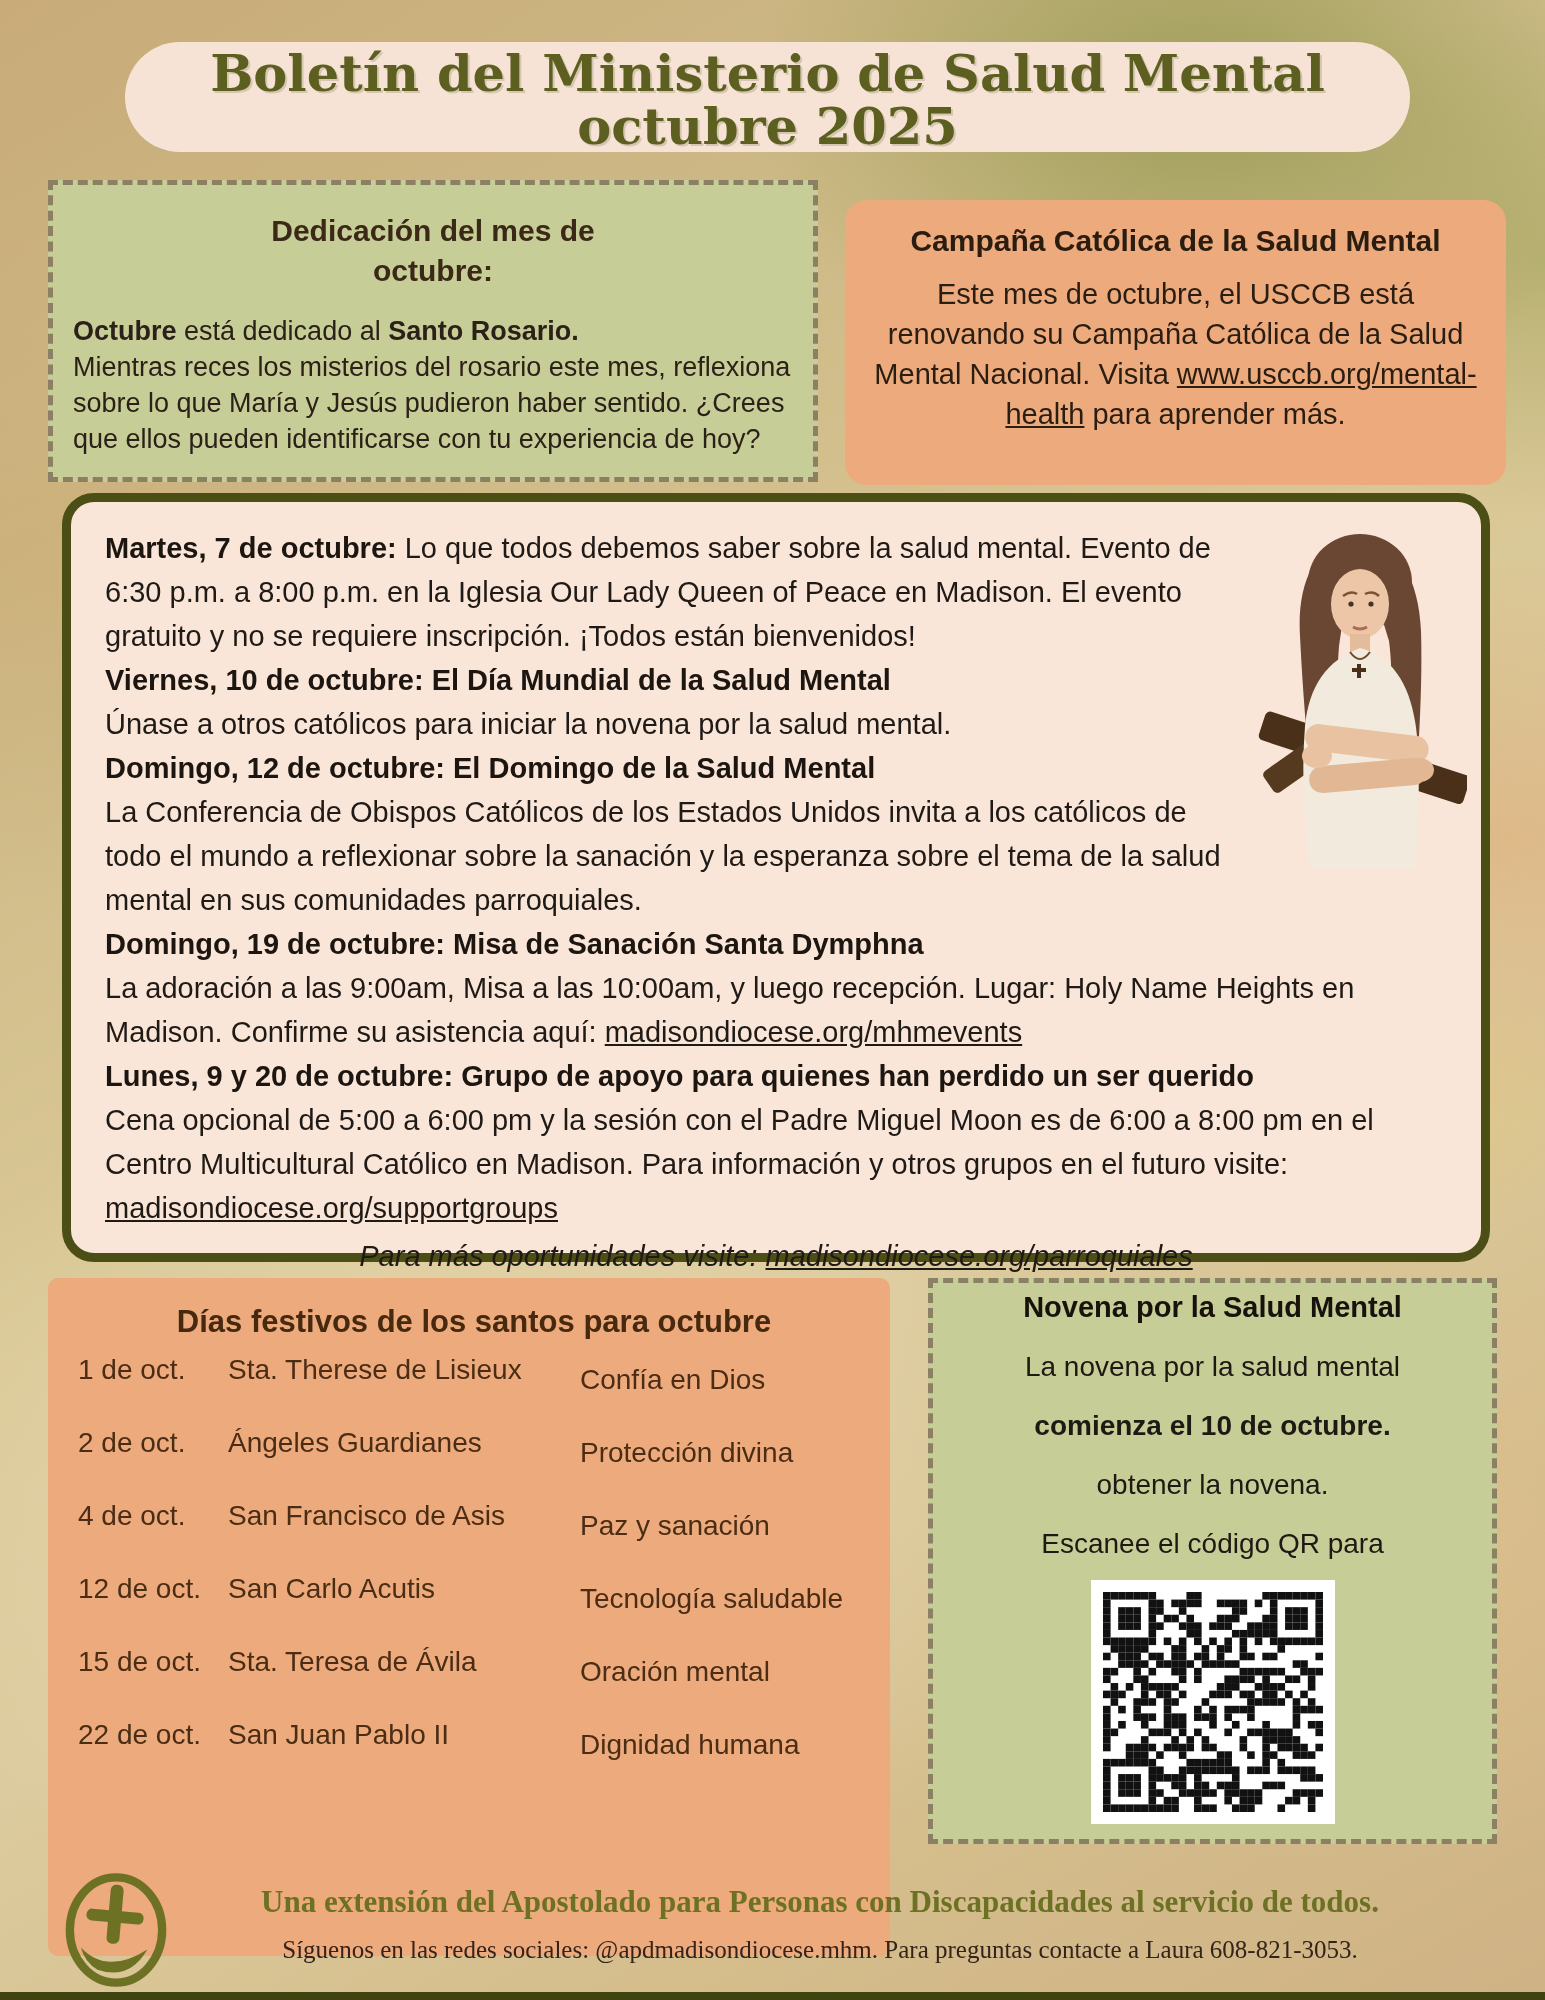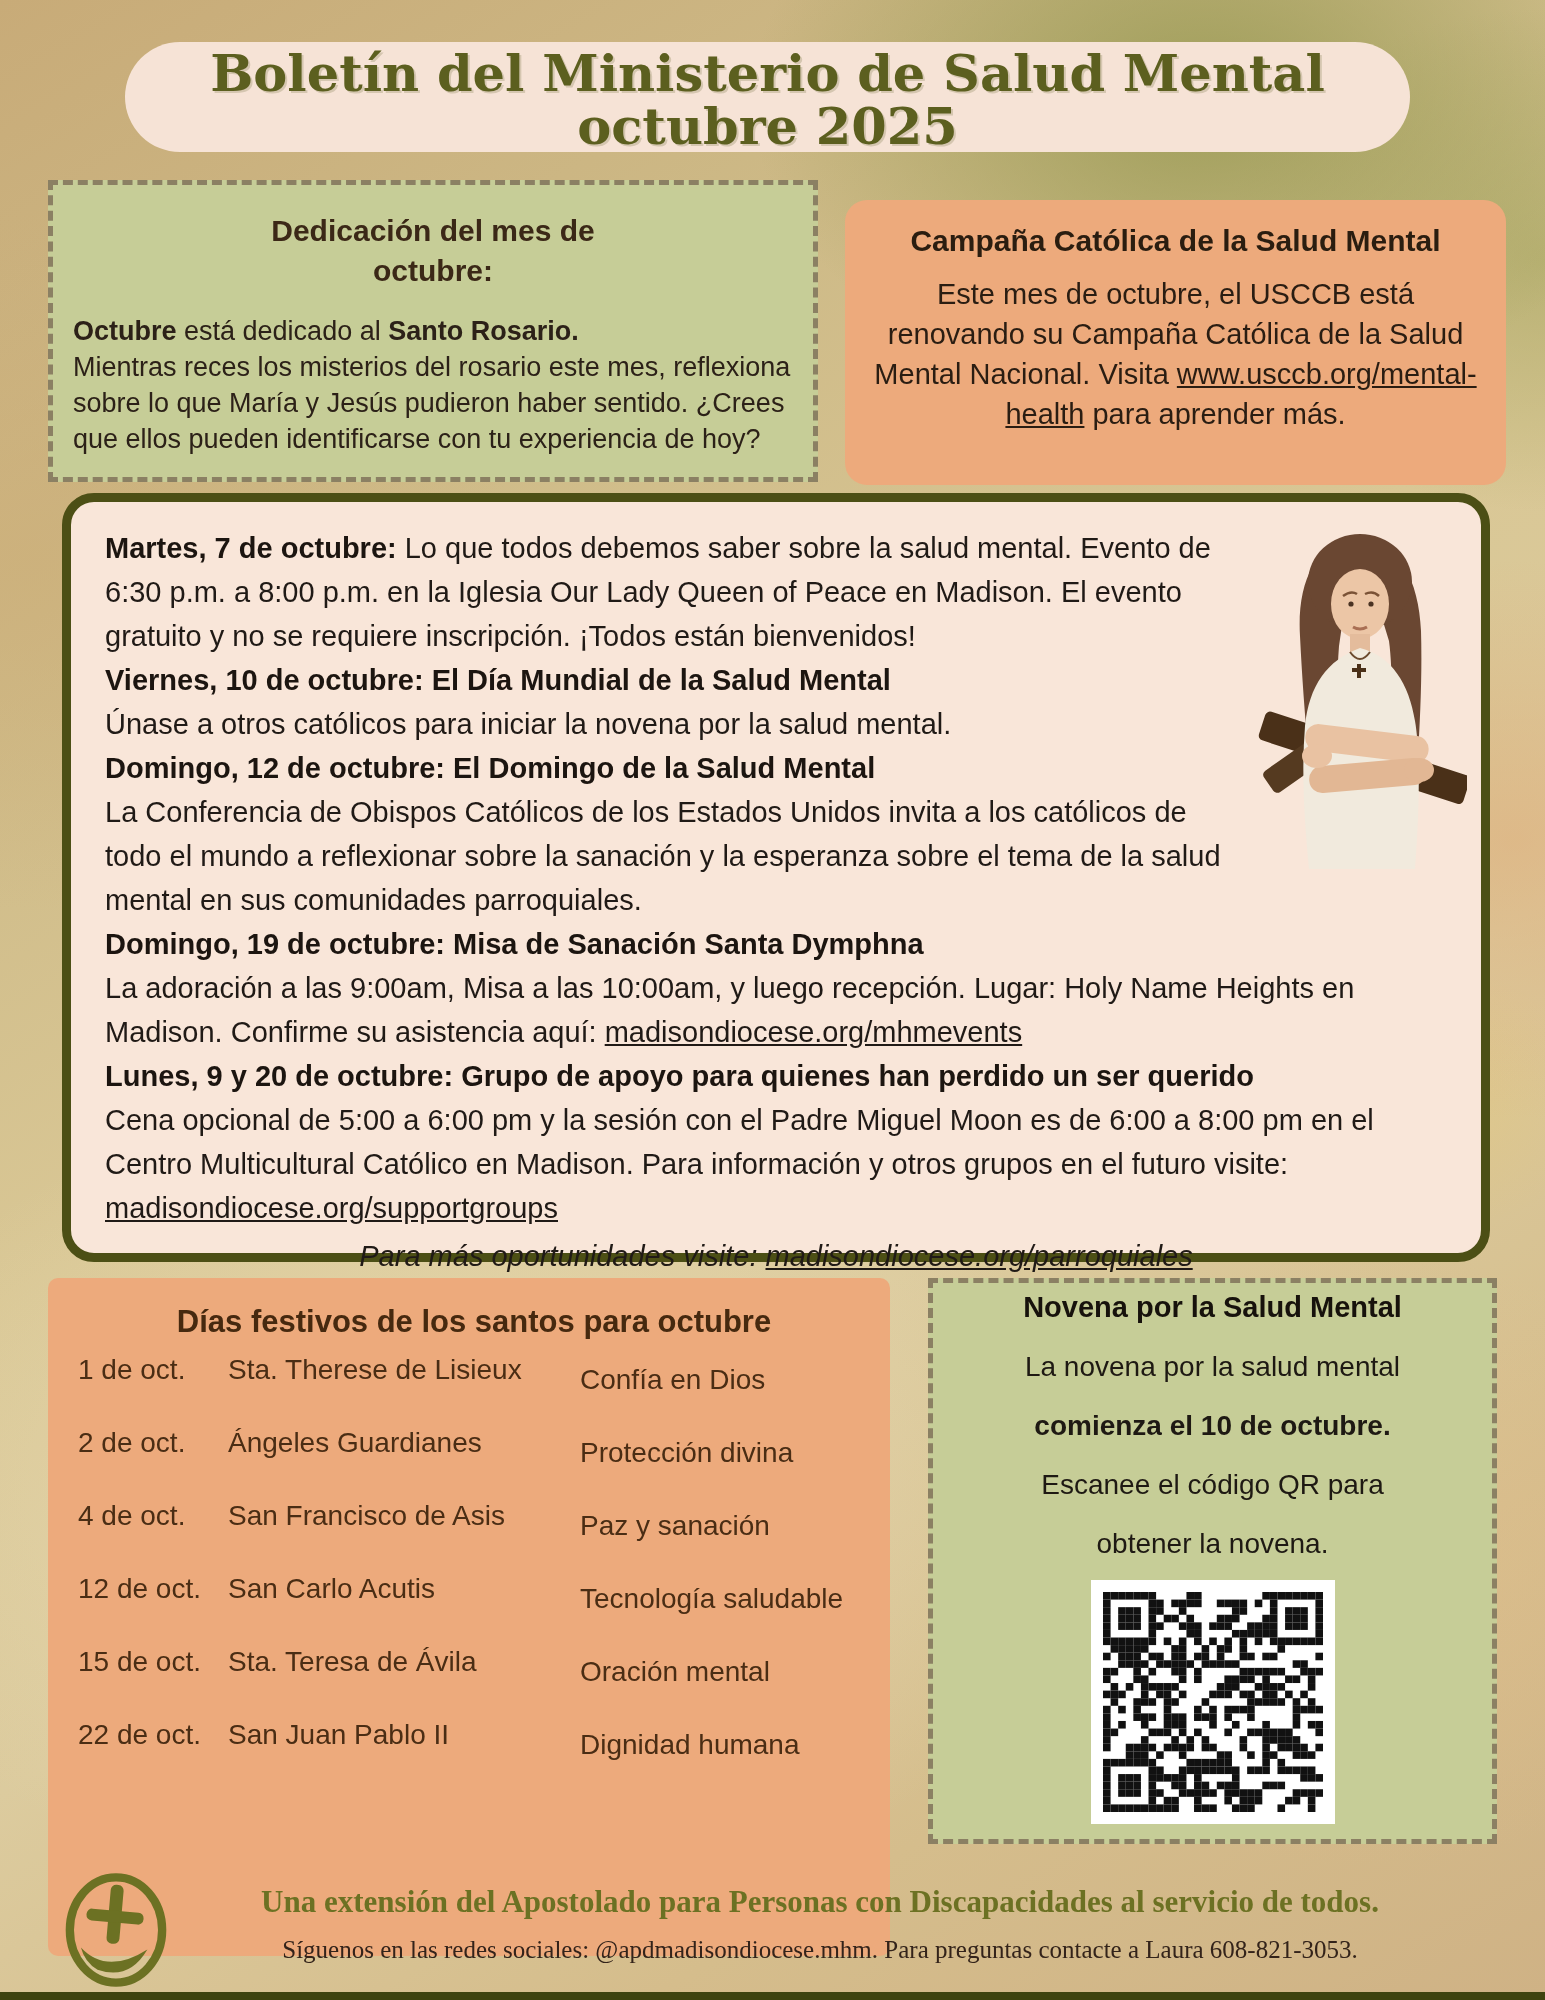--- a/index.html
+++ b/index.html
@@ -169,22 +169,22 @@
       <span class="d">22 de oct.</span>
       <span class="s">San Juan Pablo II</span>
       <span class="v">Dignidad humana</span>
     </div>
   </section>
 
   <section class="gbox novena">
     <h2>Novena por la Salud Mental</h2>
     <p>La novena por la salud mental</p>
     <p class="b">comienza el 10 de octubre.</p>
+    <p>obtener la novena.</p>
     <p>Escanee el código QR para</p>
-    <p>obtener la novena.</p>
     <div class="qr">
       <svg id="qrsvg" width="220" height="220" viewBox="0 0 232 232">
           <rect x="0" y="0" width="8" height="8" fill="#111"></rect>
           <rect x="8" y="0" width="8" height="8" fill="#111"></rect>
           <rect x="16" y="0" width="8" height="8" fill="#111"></rect>
           <rect x="24" y="0" width="8" height="8" fill="#111"></rect>
           <rect x="32" y="0" width="8" height="8" fill="#111"></rect>
           <rect x="40" y="0" width="8" height="8" fill="#111"></rect>
           <rect x="48" y="0" width="8" height="8" fill="#111"></rect>
           <rect x="88" y="0" width="8" height="8" fill="#111"></rect>

